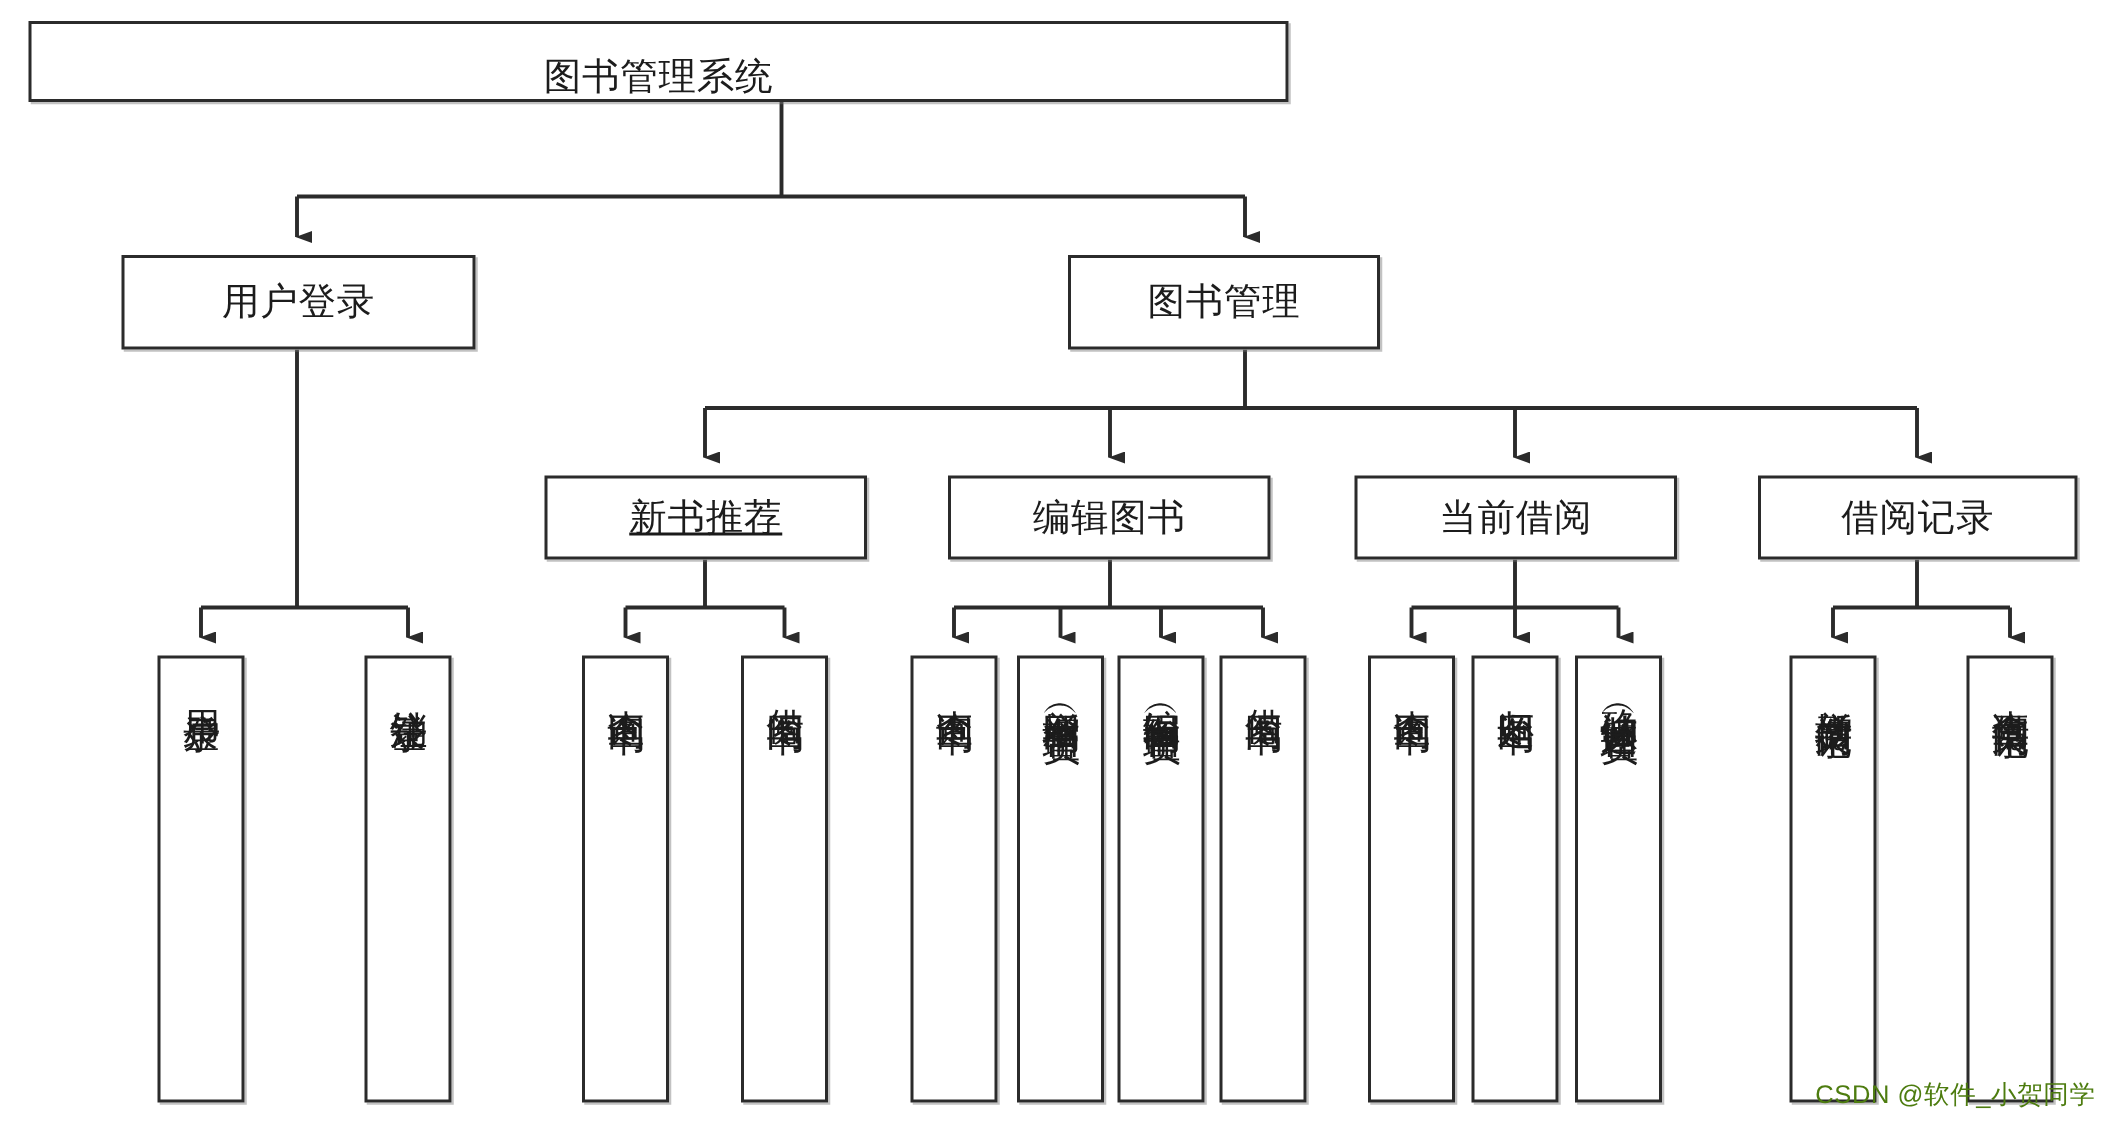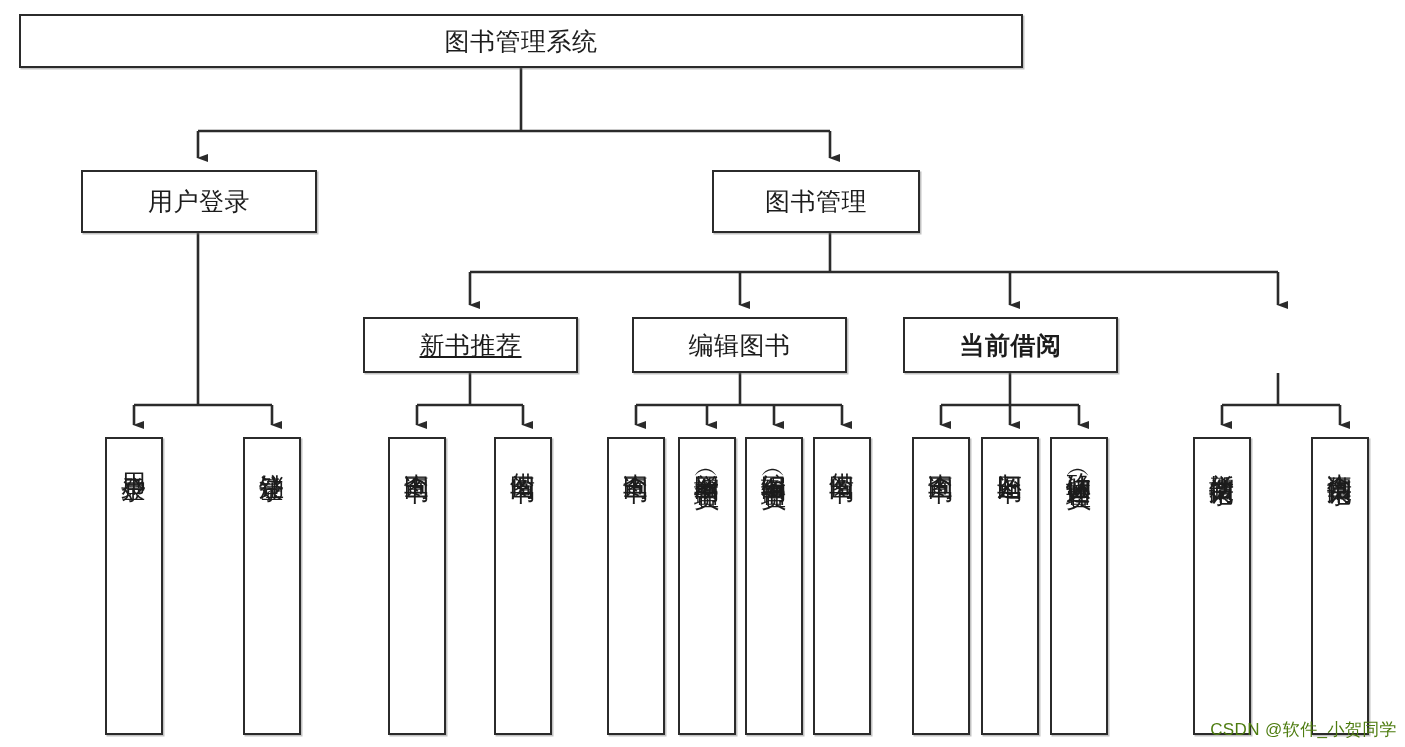--- a/index.html
+++ b/index.html
@@ -116,39 +116,42 @@
       <path d="M1010,405 L1010,425" marker-end="url(#arw)"></path>
       <path d="M1079,405 L1079,425" marker-end="url(#arw)"></path>
 
       <path d="M1278,373 L1278,405"></path>
       <path d="M1222,405 L1340,405"></path>
       <path d="M1222,405 L1222,425" marker-end="url(#arw)"></path>
       <path d="M1340,405 L1340,425" marker-end="url(#arw)"></path>
     </g>
   </svg>
 
-  <div class="node" style="left:19px; top:14px; width:1004px; height:54px;">
+  <div class="node" style="left:19px; top:14px; width:840px; height:54px;align-items:flex-end;">
     <span class="label">图书管理系统</span>
   </div>
 
   <div class="node" style="left:81px; top:170px; width:236px; height:63px;">
     <span class="label">用户登录</span>
   </div>
   <div class="node" style="left:712px; top:170px; width:208px; height:63px;">
     <span class="label">图书管理</span>
   </div>
 
   <div class="node" style="left:363px; top:317px; width:215px; height:56px;text-decoration:underline;">
     <span class="label">新书推荐</span>
   </div>
   <div class="node" style="left:632px; top:317px; width:215px; height:56px;">
     <span class="label">编辑图书</span>
   </div>
-  <div class="node" style="left:903px; top:317px; width:215px; height:56px;font-weight:bold;">
+  <div class="node" style="left:903px; top:317px; width:215px; height:56px;">
     <span class="label">当前借阅</span>
+  </div>
+  <div class="node" style="left:1172px; top:317px; width:213px; height:56px;">
+    <span class="label">借阅记录</span>
   </div>
 
   <div class="node vert" style="left:105px; top:437px; width:58px; height:298px;">
     <span class="label">用户登录</span>
   </div>
   <div class="node vert" style="left:243px; top:437px; width:58px; height:298px;">
     <span class="label">注销登录</span>
   </div>
 
   <div class="node vert" style="left:388px; top:437px; width:58px; height:298px;">

